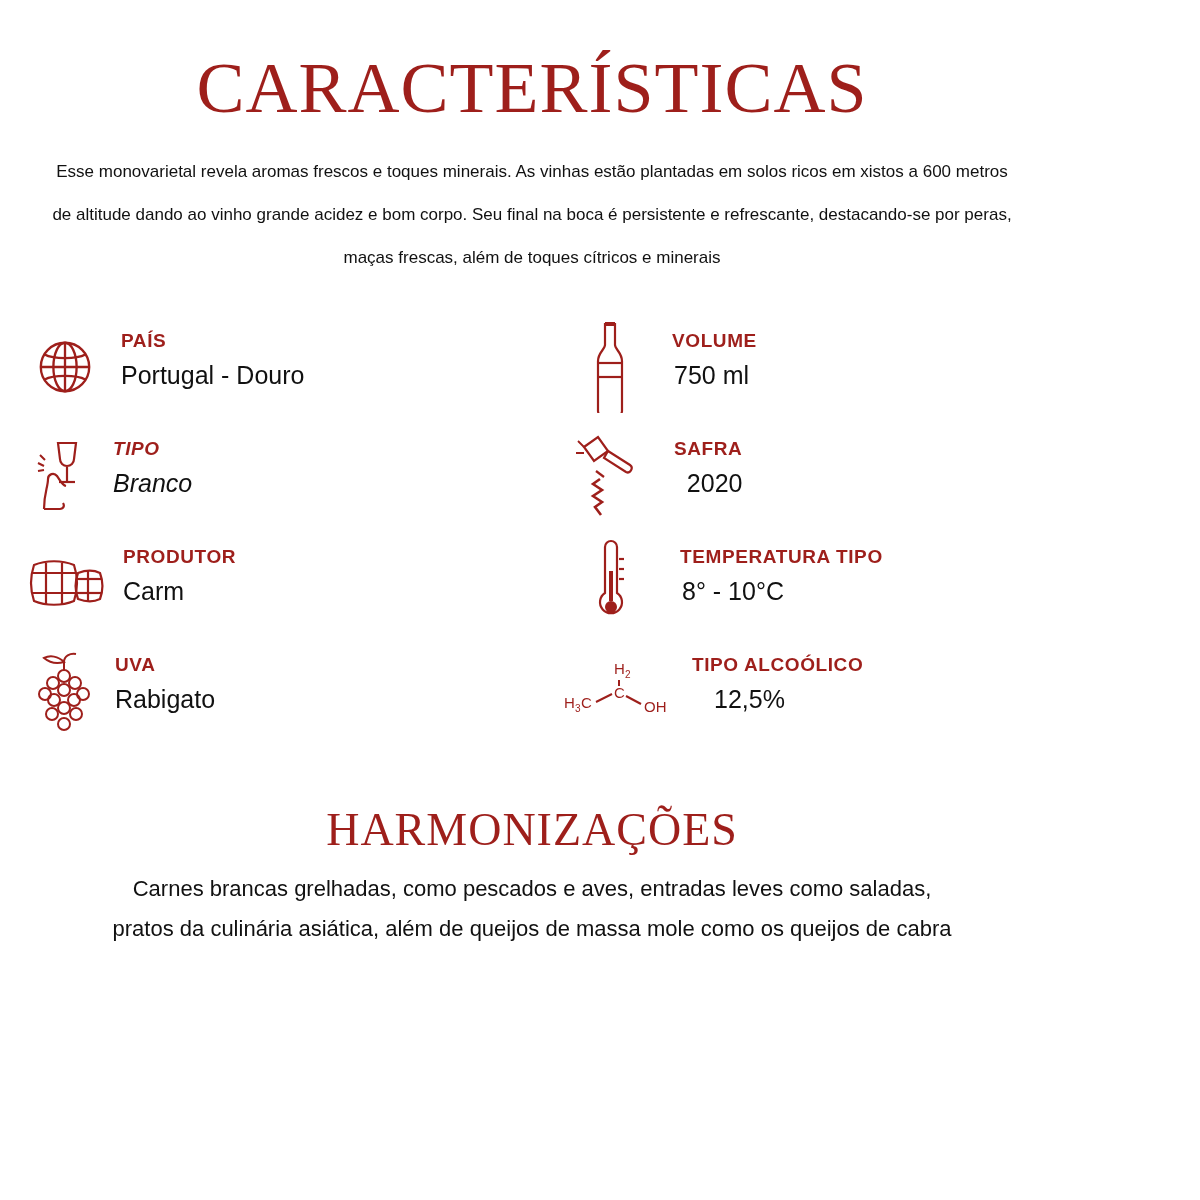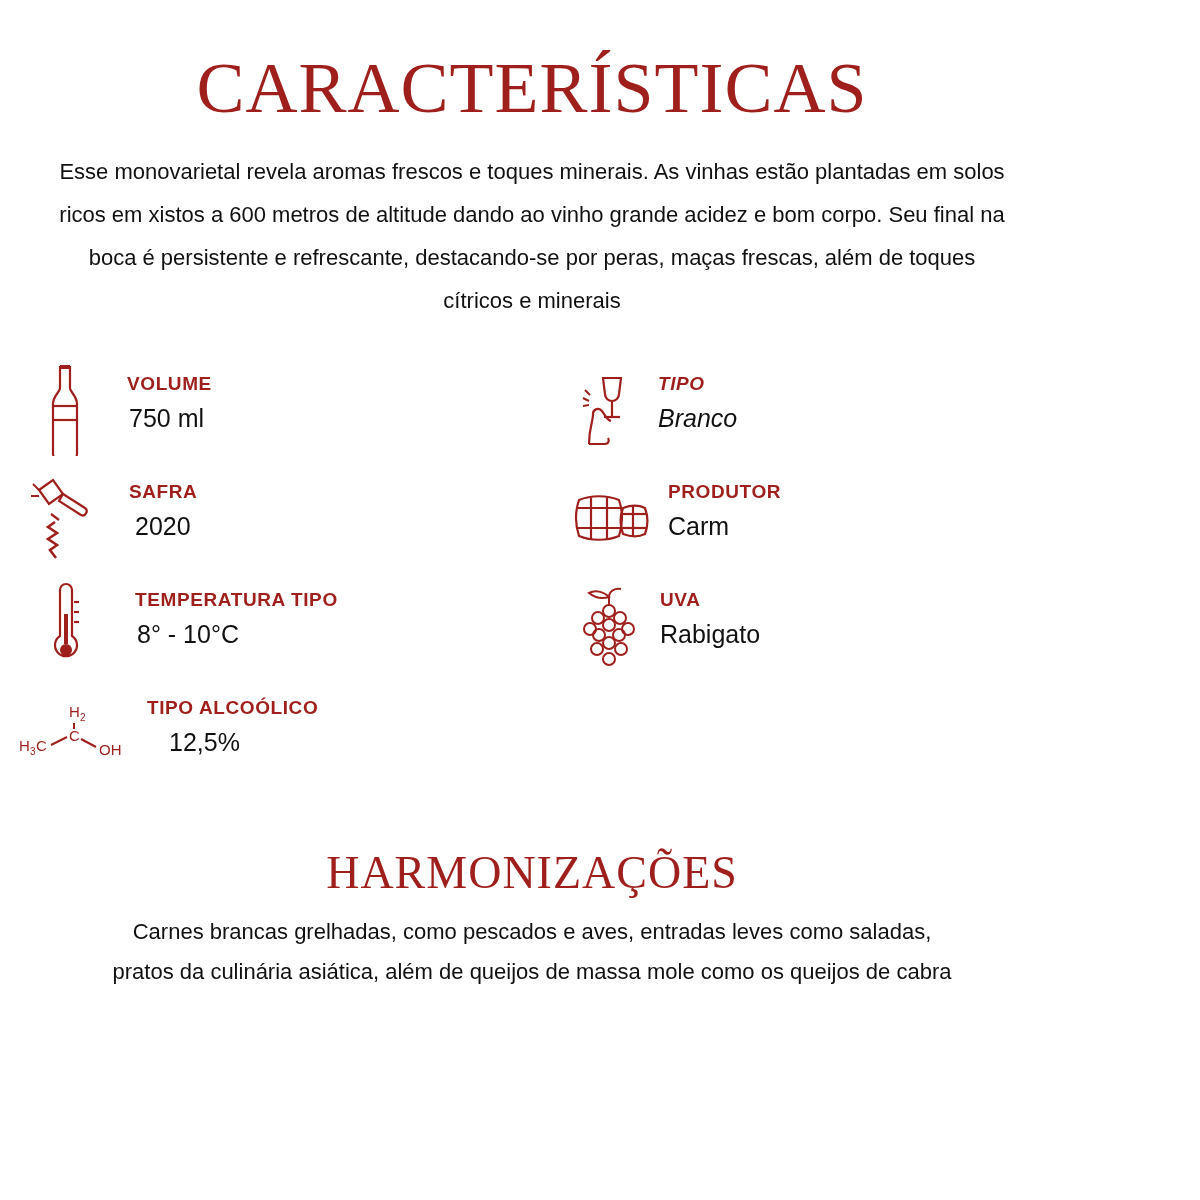--- a/index.html
+++ b/index.html
@@ -38,21 +38,21 @@
   #pairings-title {
     font-size: 46px;
     line-height: 1;
     margin: 0;
     padding-top: 10px;
   }
 
   
   .body-text {
     text-align: center;
-    font-size: 22px;
+    font-size: 17px;
     line-height: 43px;
     color: #111111;
     margin: 0 auto;
     font-weight: 400;
   }
   #characteristics-desc {
     width: 960px;
     margin-top: 26px;
   }
   #pairings-desc {
@@ -110,38 +110,54 @@
   .spec.s-pais .spec-text { padding-left: 8px; }
   .spec.s-tipo .spec-text { padding-left: 0px; font-style: italic; }
   .spec.s-produtor .spec-text { padding-left: 10px; }
   .spec.s-uva .spec-text { padding-left: 2px; }
   .spec.s-volume .spec-text { padding-left: 14px; }
   .spec.s-safra .spec-text { padding-left: 16px; }
   .spec.s-temp .spec-text { padding-left: 22px; }
   .spec.s-teor .spec-text { padding-left: 20px; }
   .spec.s-teor .spec-value { padding-left: 22px; }
   .spec.s-temp .spec-value { padding-left: 2px; }
-  .spec.s-safra .spec-value { padding-left: 6px; }
+  .spec.s-safra .spec-value { padding-left: 6px; text-align: right; }
   .spec.s-volume .spec-value { padding-left: 2px; }
 
   .pairings-block {
     margin-top: 52px;
   }
 </style>
 </head>
 <body>
 
 <div class="page">
 
   <h1 class="section-title" id="characteristics-title">CARACTERÍSTICAS</h1>
 
   <p class="body-text" id="characteristics-desc">Esse monovarietal revela aromas frescos e toques minerais. As vinhas estão plantadas em solos ricos em xistos a 600 metros de altitude dando ao vinho grande acidez e bom corpo. Seu final na boca é persistente e refrescante, destacando-se por peras, maças frescas, além de toques cítricos e minerais</p>
 
   <div class="specs">
 
+    <div class="spec s-pais">
+      <div class="spec-icon">
+        <svg width="62" height="62" viewBox="0 0 64 64" fill="none" stroke="#9E1F1B" stroke-width="2.4">
+          <circle cx="32" cy="32" r="25"></circle>
+          <ellipse cx="32" cy="32" rx="12" ry="25"></ellipse>
+          <line x1="7" y1="32" x2="57" y2="32"></line>
+          <path d="M11 19 C20 24, 44 24, 53 19"></path>
+          <path d="M11 45 C20 40, 44 40, 53 45"></path>
+          <line x1="32" y1="7" x2="32" y2="57"></line>
+        </svg>
+      </div>
+      <div class="spec-text">
+        <div class="spec-label">PAÍS</div>
+        <div class="spec-value">Portugal - Douro</div>
+      </div>
+    </div>
 
     <div class="spec s-volume">
       <div class="spec-icon">
         <svg width="46" height="92" viewBox="0 0 46 92" fill="none" stroke="#9E1F1B" stroke-width="2.2">
           <path d="M18 3 h10 v7 a0 0 0 0 0 0 0 v14 c0 4 7 8 7 16 v50 a4 4 0 0 1 -4 4 h-16 a4 4 0 0 1 -4 -4 v-50 c0 -8 7 -12 7 -16 v-14 z"></path>
           <path d="M18 3 h10" stroke-width="4"></path>
           <line x1="11" y1="42" x2="35" y2="42"></line>
           <line x1="11" y1="56" x2="35" y2="56"></line>
         </svg>
       </div>

